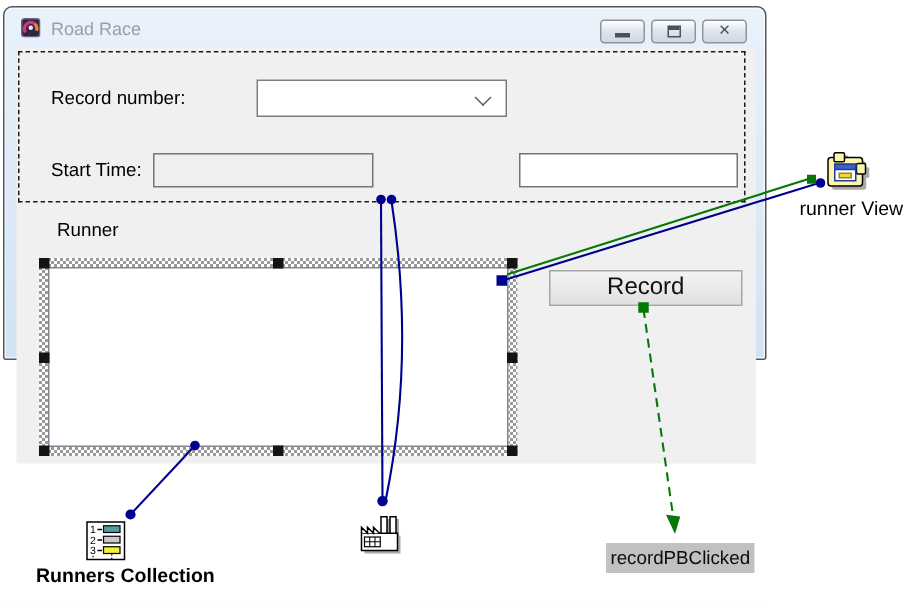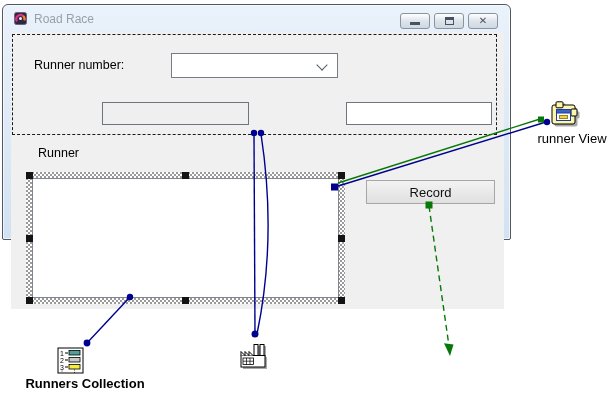--- a/index.html
+++ b/index.html
@@ -47,25 +47,25 @@
       linear-gradient(45deg,#9a9a9a 25%,transparent 25%,transparent 75%,#9a9a9a 75%),#fff;
     background-size:4px 4px;background-position:0 0,2px 2px;}
   .sel-inner{width:100%;height:100%;background:#fff;border:1px solid #7f868f;box-sizing:border-box;}
   .hdl{position:absolute;width:7px;height:7px;background:#141414;}
   .h-tl{left:0;top:0}.h-tm{left:calc(50% - 3.5px);top:0}.h-tr{right:0;top:0}
   .h-ml{left:0;top:calc(50% - 3.5px)}.h-mr{right:0;top:calc(50% - 3.5px)}
   .h-bl{left:0;bottom:0}.h-bm{left:calc(50% - 3.5px);bottom:0}.h-br{right:0;bottom:0}
 
   .btn{position:absolute;left:355px;top:148px;width:129px;height:24px;
        background:linear-gradient(#f3f3f3,#e0e0e0);border:1px solid #a6a6a6;
-       font-size:13px;display:flex;align-items:center;justify-content:center;
+       font-size:16px;display:flex;align-items:center;justify-content:center;
        box-sizing:border-box;color:#111;}
 
   
-  .ann-label{position:absolute;font-size:13px;color:#000;text-align:center;white-space:nowrap;}
+  .ann-label{position:absolute;font-size:13px;color:#000;text-align:left;white-space:nowrap;}
   .badge{position:absolute;left:404px;top:362px;width:99px;height:20px;background:#c1c1c1;
          font-size:12.5px;display:flex;align-items:center;justify-content:center;color:#0b0b0b;}
   .icon-abs{position:absolute;}
   .overlay{position:absolute;left:0;top:0;pointer-events:none;z-index:40;}
 </style>
 </head>
 <body>
 
 <div class="canvas">
 
@@ -88,27 +88,28 @@
         <div class="cap-btn">
           <span class="glyph-close">✕</span>
         </div>
       </div>
     </div>
 
     <div class="client">
 
       <div class="dashed-panel"></div>
 
-      <span class="lbl" style="left:23px;top:21px;line-height:24px;">Runner number:</span>
+      <span class="lbl" style="left:23px;top:21px;line-height:24px;">Record number:</span>
 
       <div class="combo">
         <span class="val"></span>
         <span class="chevron"></span>
       </div>
 
+      <span class="lbl" style="left:23px;top:70px;line-height:22px;">Start Time:</span>
       <input class="tbox gray" style="left: 91px; top: 70px; width: 147px;" readonly="" value="">
 
       <input class="tbox white" style="left: 335px; top: 70px; width: 146px;" readonly="" value="">
 
       <span class="lbl" style="left:27px;top:114px;">Runner</span>
 
       <div class="sel-frame">
         <div class="sel-inner"></div>
         <div class="hdl h-tl"></div>
         <div class="hdl h-tm"></div>
@@ -176,20 +177,21 @@
       <path d="M3,12.5 L3,8.5 L7,12.5 L7,8.5 L11,12.5 L11,8.5 L15,12.5" fill="#fff"></path>
     </g>
     <rect x="5" y="15" width="10.5" height="6.5" fill="#fff" stroke="#000" stroke-width="0.8"></rect>
     <g stroke="#000" stroke-width="0.7">
       <line x1="8.5" y1="15" x2="8.5" y2="21.5"></line>
         <line x1="12" y1="15" x2="12" y2="21.5"></line>
       <line x1="5" y1="18.2" x2="15.5" y2="18.2"></line>
     </g>
   </svg>
 
+  <div class="badge">recordPBClicked</div>
 
   <svg class="overlay" width="610" height="405" viewBox="0 0 610 405">
     <g stroke="#00008f" stroke-width="1.4" fill="none">
       <line x1="130" y1="297" x2="87" y2="343"></line>
       <line x1="254" y1="134" x2="255" y2="334"></line>
       <path d="M261,134 Q277,238 257,334"></path>
       <line x1="335" y1="187" x2="546" y2="122"></line>
     </g>
     <g fill="#00008f" stroke="none">
       <circle cx="130" cy="297" r="3.2"></circle>

